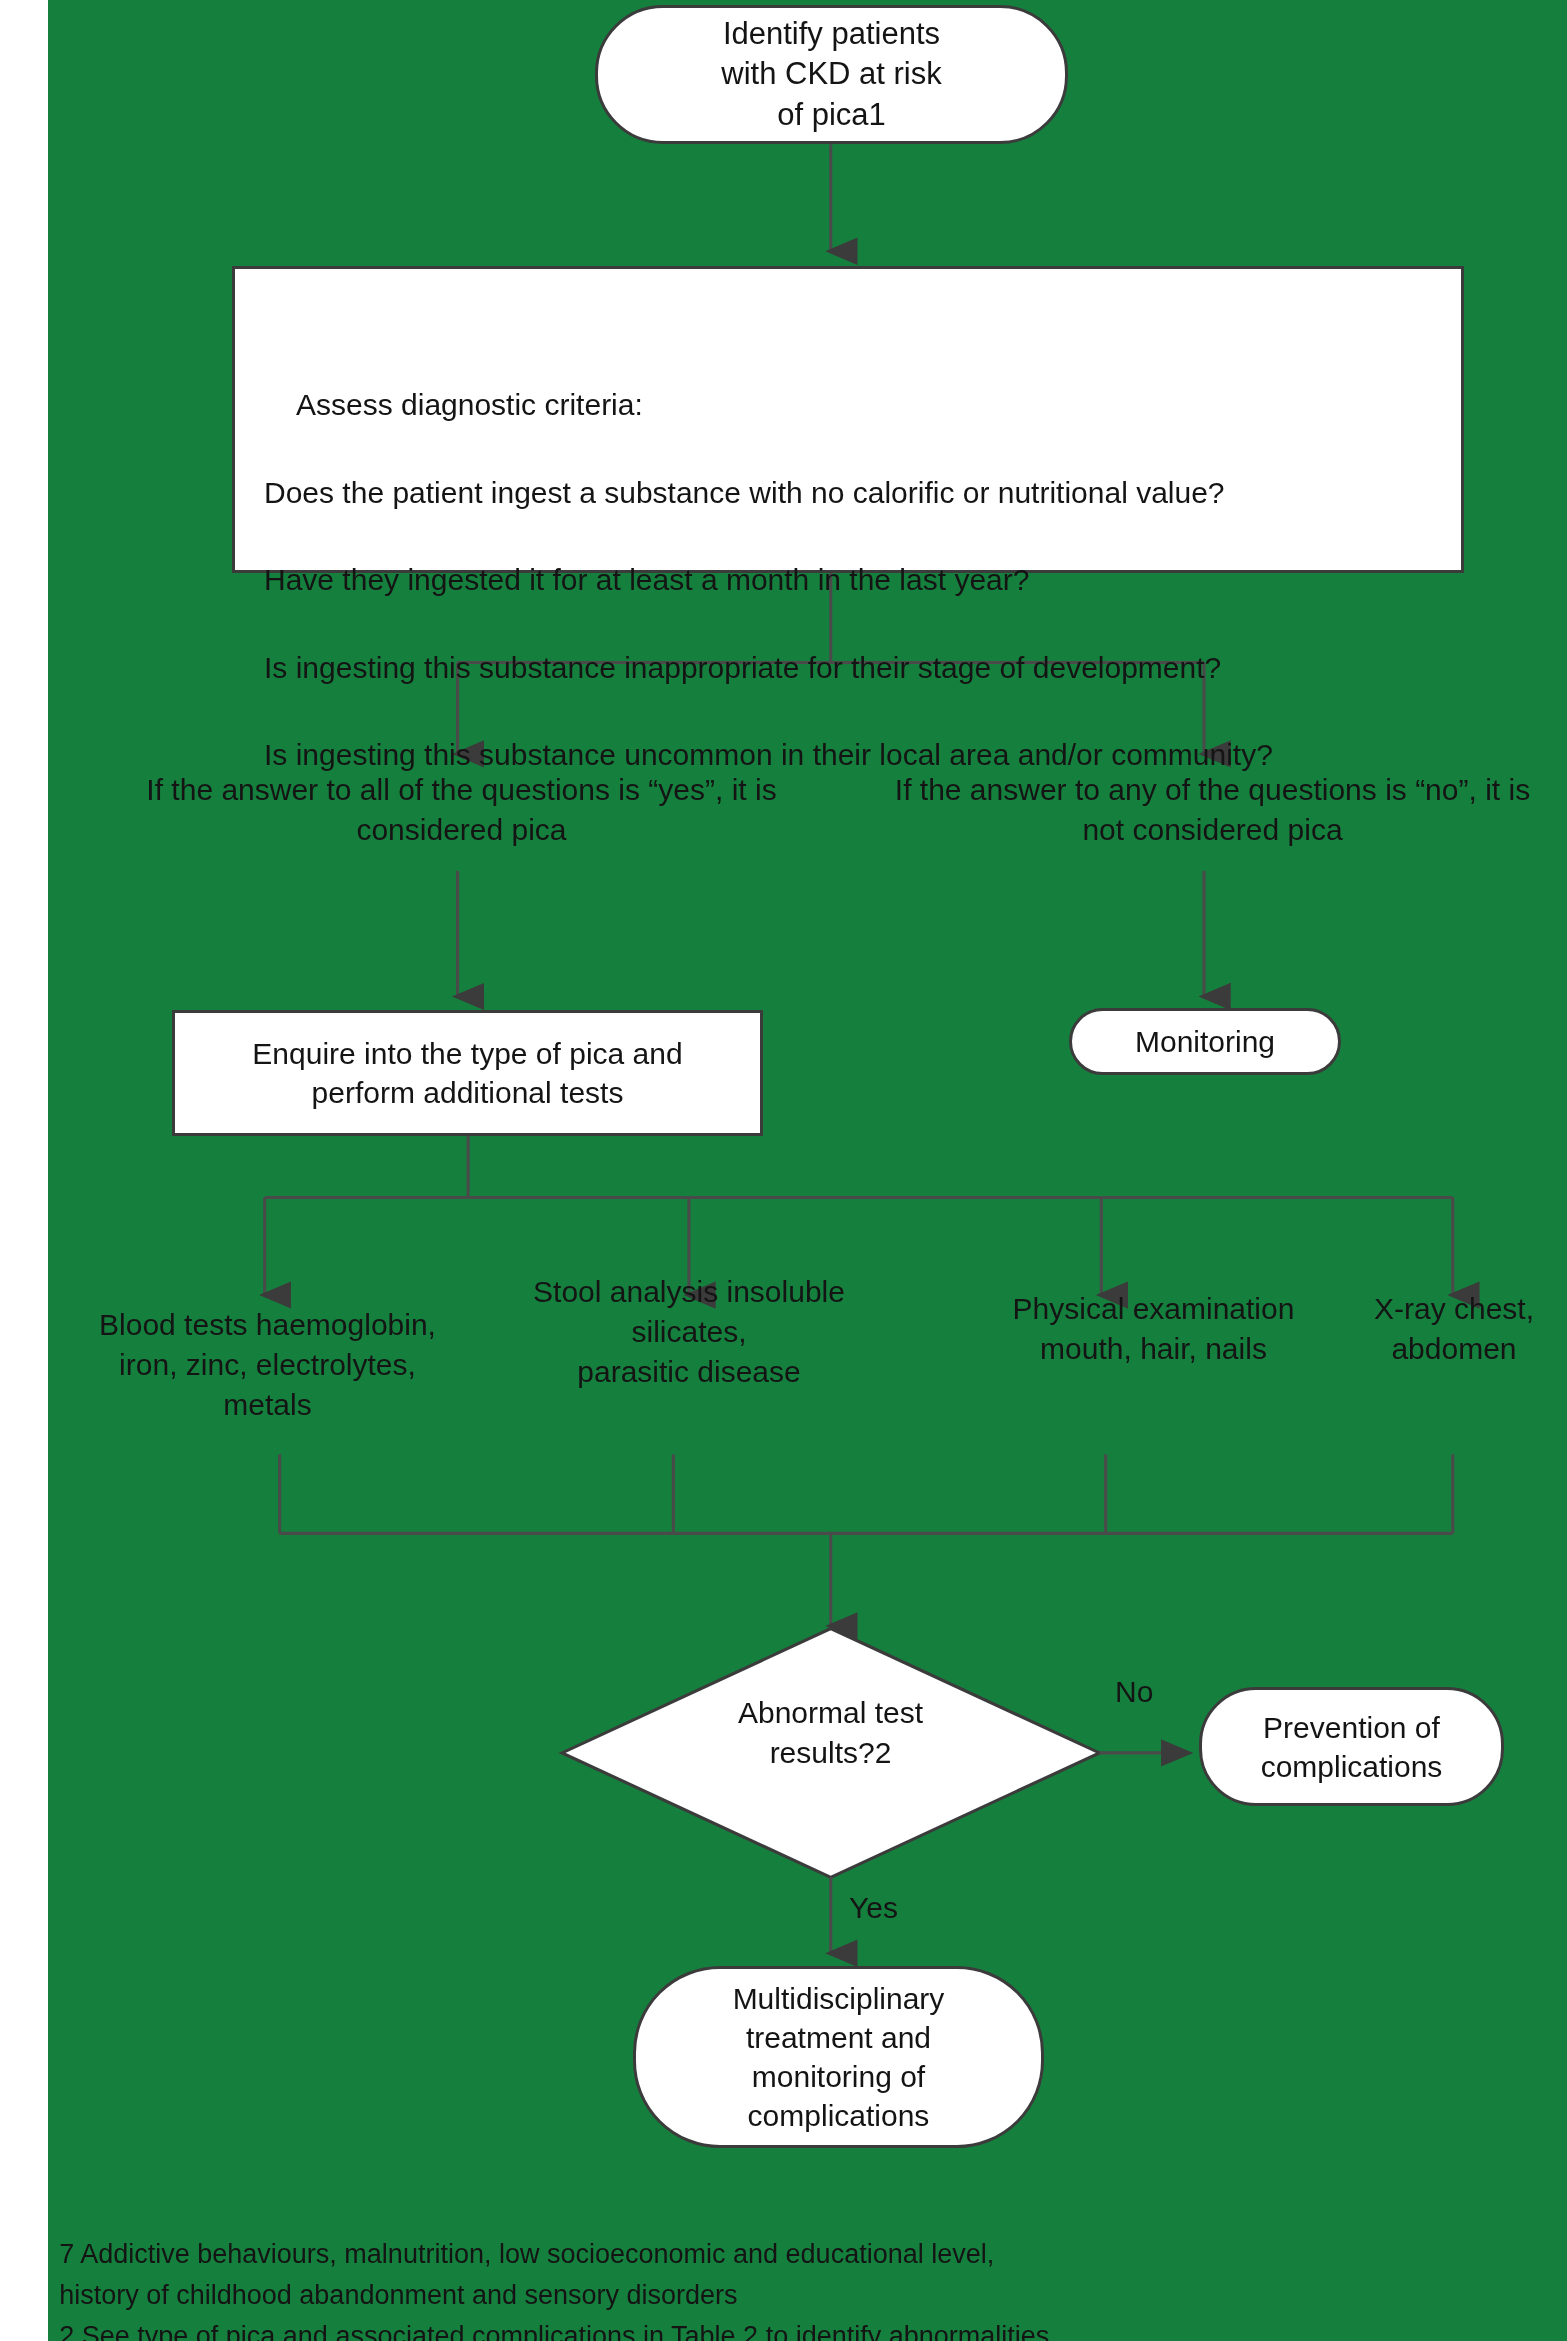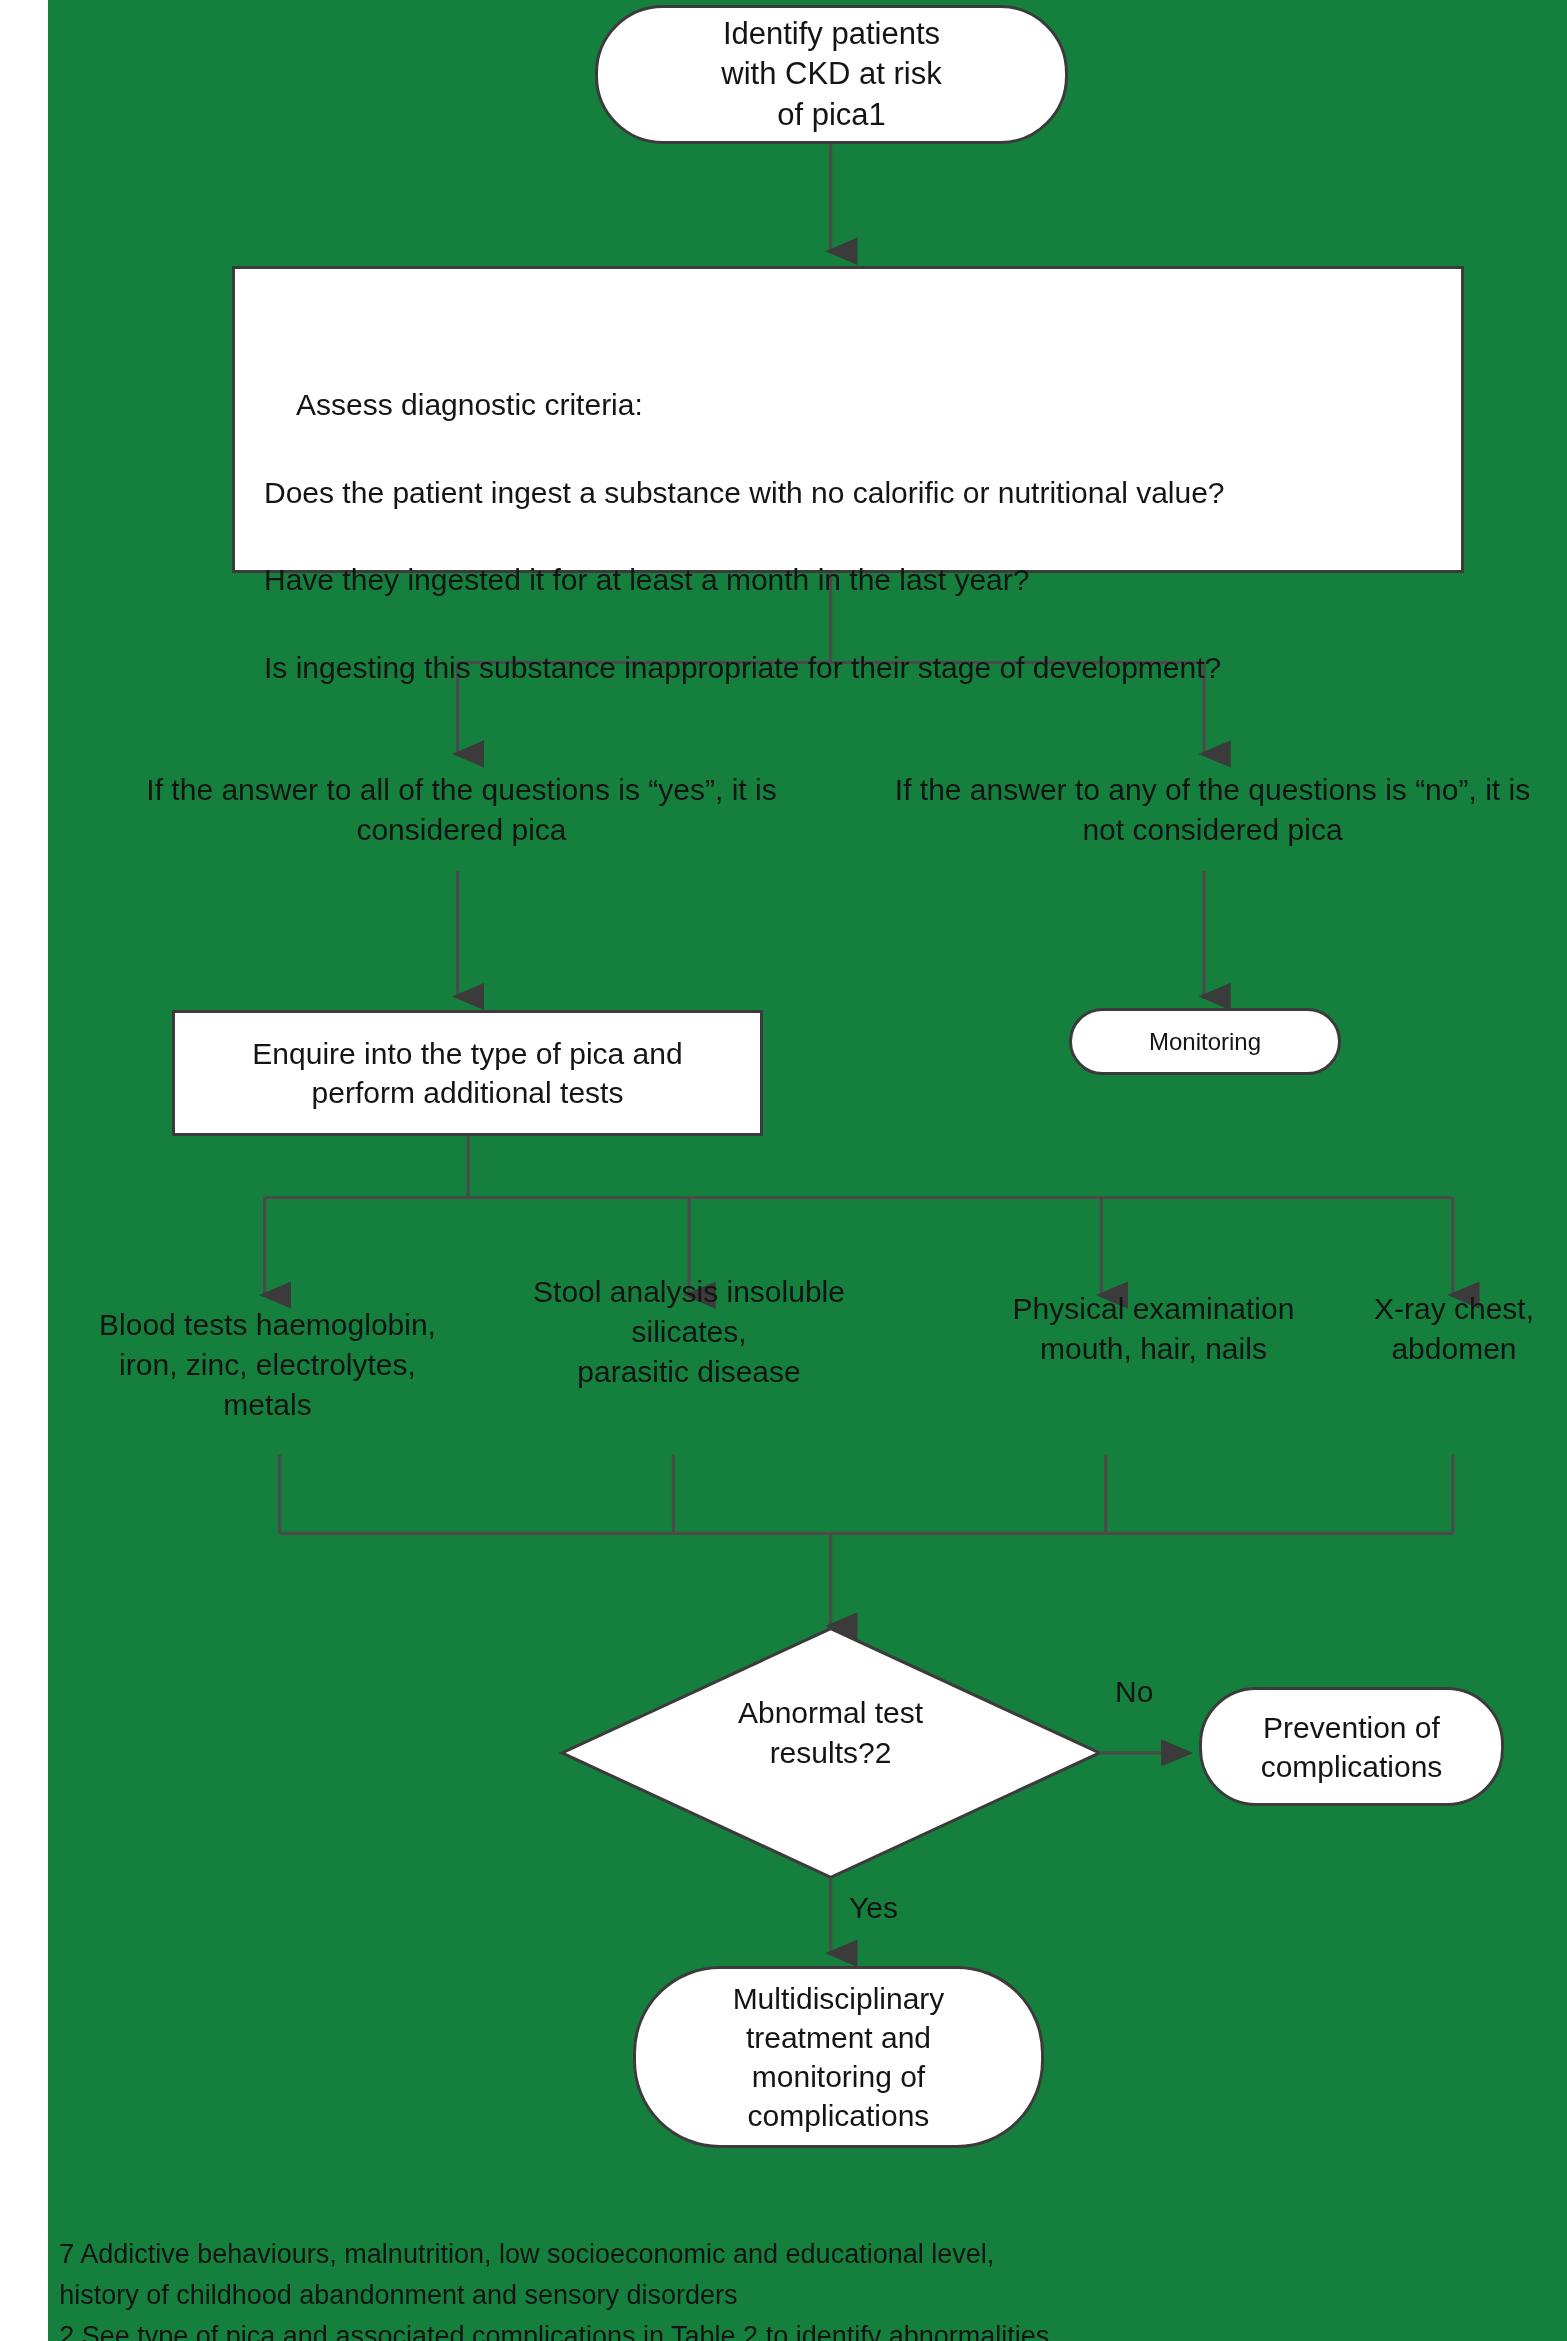--- a/index.html
+++ b/index.html
@@ -144,33 +144,34 @@
   <div class="node terminator" style="left:547px; top:5px; width:473px; height:139px; font-size:31px;">Identify patients
 with CKD at risk
 of pica1</div>
 
   <div class="node criteria-box" style="left:184px; top:266px; width:1232px; height:307px; font-size:30px;">
     <div class="criteria-inner">
       <div class="criteria-line indent">Assess diagnostic criteria:</div>
       <div class="criteria-line">Does the patient ingest a substance with no calorific or nutritional value?</div>
       <div class="criteria-line">Have they ingested it for at least a month in the last year?</div>
       <div class="criteria-line">Is ingesting this substance inappropriate for their stage of development?</div>
+      <div class="criteria-line">Is ingesting this substance uncommon in their local area and/or community?</div>
     </div>
   </div>
 
   <div class="plain-label" style="left:37px; top:770px; width:753px; font-size:30px;">If the answer to all of the questions is “yes”, it is
 considered pica</div>
 
   <div class="plain-label" style="left:802px; top:770px; width:725px; font-size:30px;">If the answer to any of the questions is “no”, it is
 not considered pica</div>
 
   <div class="node process" style="left:124px; top:1010px; width:591px; height:126px; font-size:30px;">Enquire into the type of pica and
 perform additional tests</div>
 
-  <div class="node terminator" style="left:1021px; top:1008px; width:272px; height:67px; font-size:24px; border-radius:37px;">Monitoring</div>
+  <div class="node terminator" style="left:1021px; top:1008px; width:272px; height:67px; font-size:30px; border-radius:37px;">Monitoring</div>
 
   <div class="plain-label" style="left:5px; top:1305px; width:429px; font-size:30px;">Blood tests haemoglobin,
 iron, zinc, electrolytes,
 metals</div>
 
   <div class="plain-label" style="left:448px; top:1272px; width:386px; font-size:30px;">Stool analysis insoluble
 silicates,
 parasitic disease</div>
 
   <div class="plain-label" style="left:919px; top:1289px; width:373px; font-size:30px;">Physical examination

